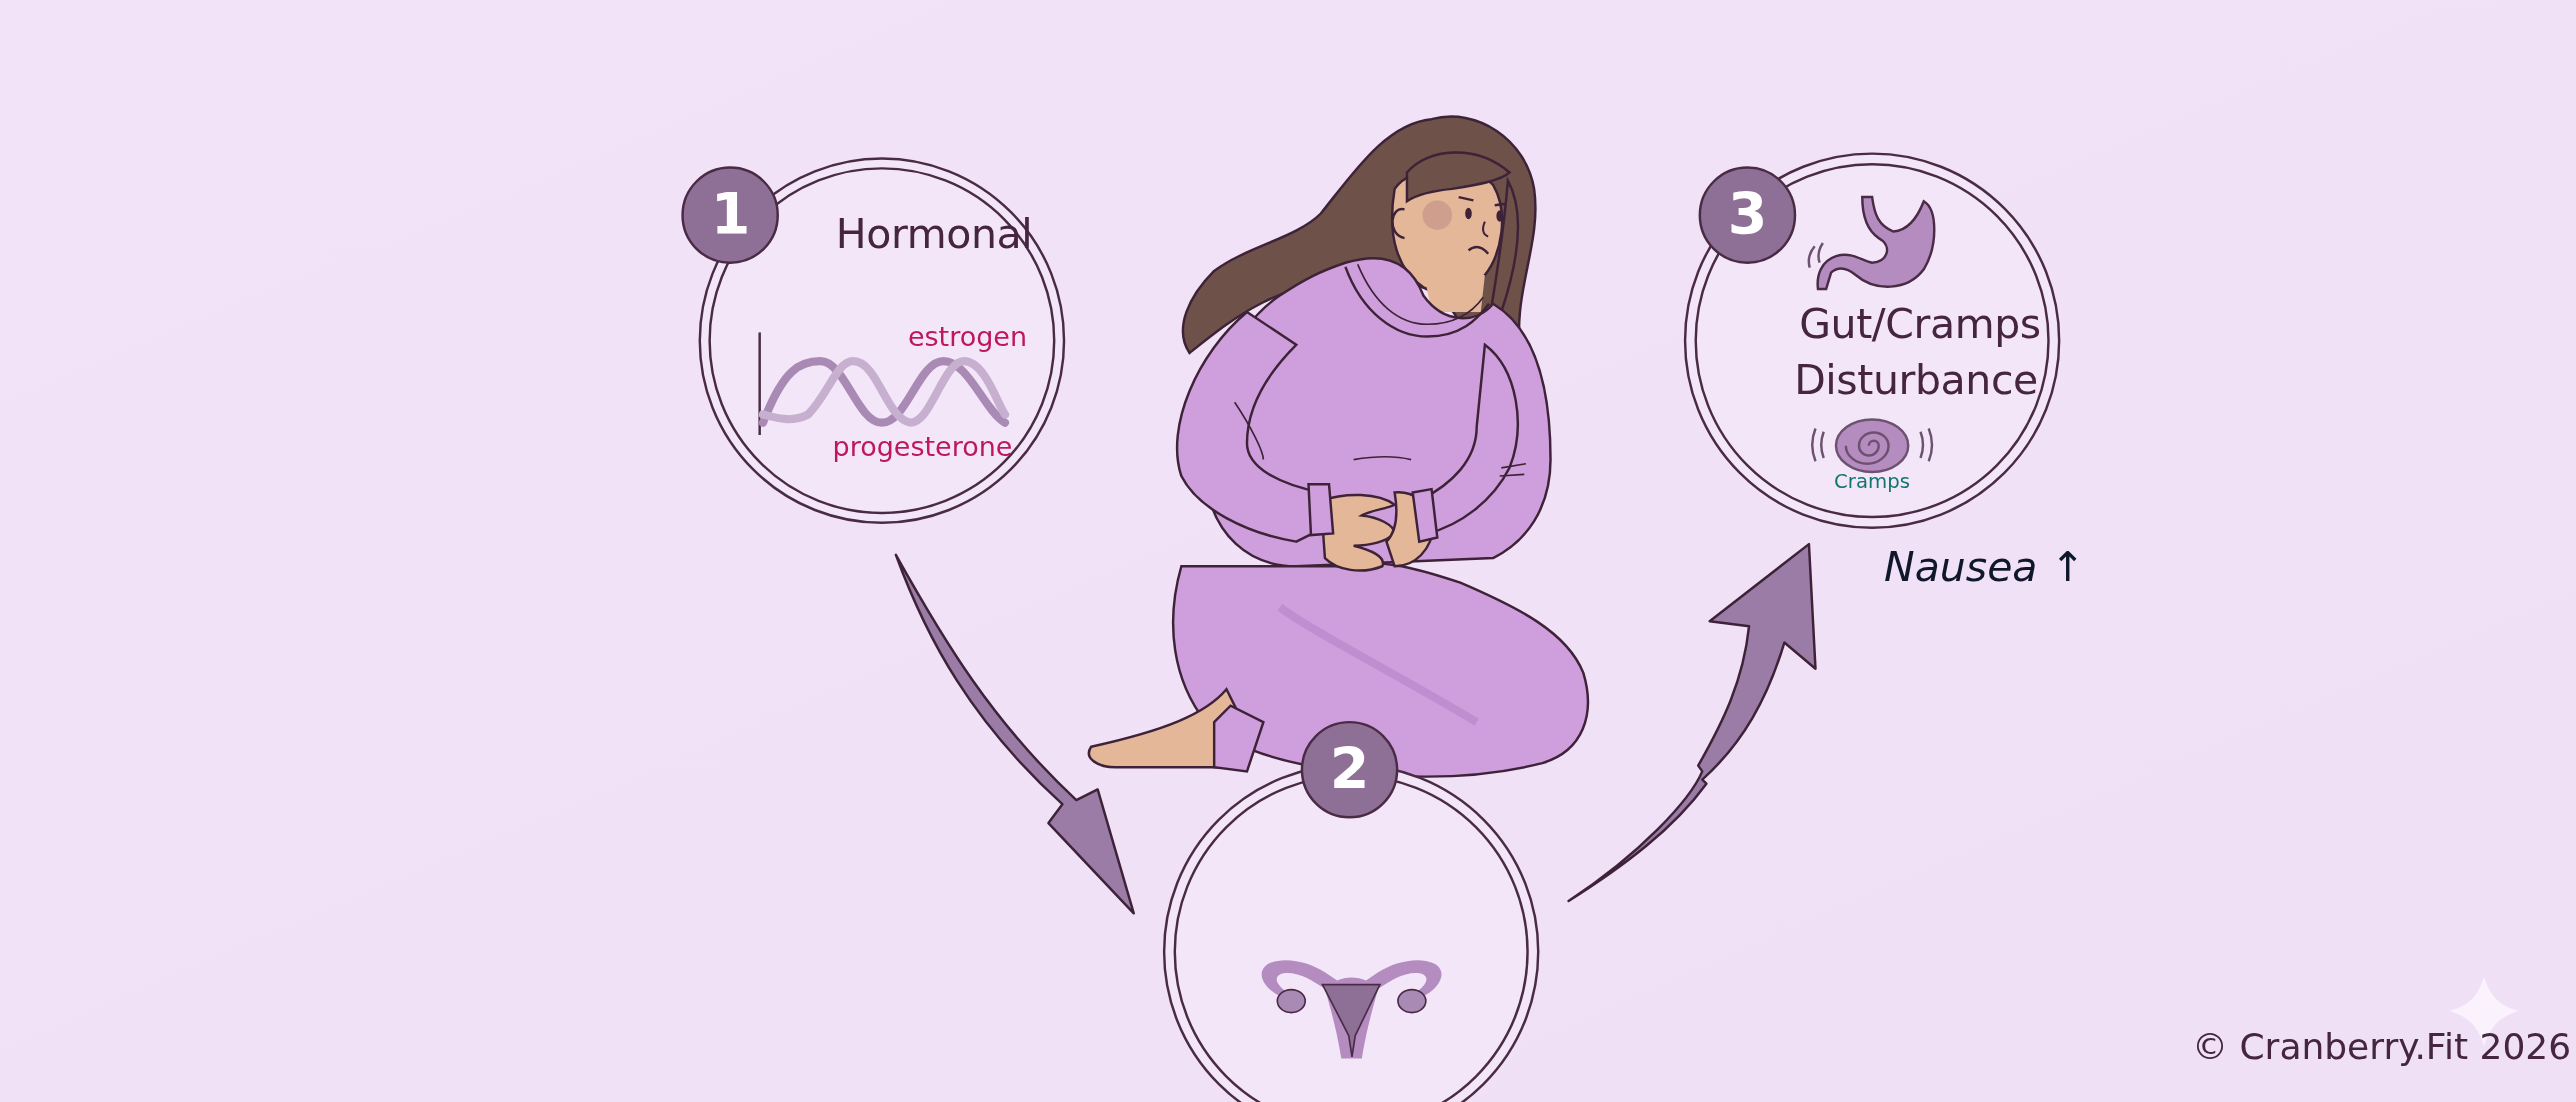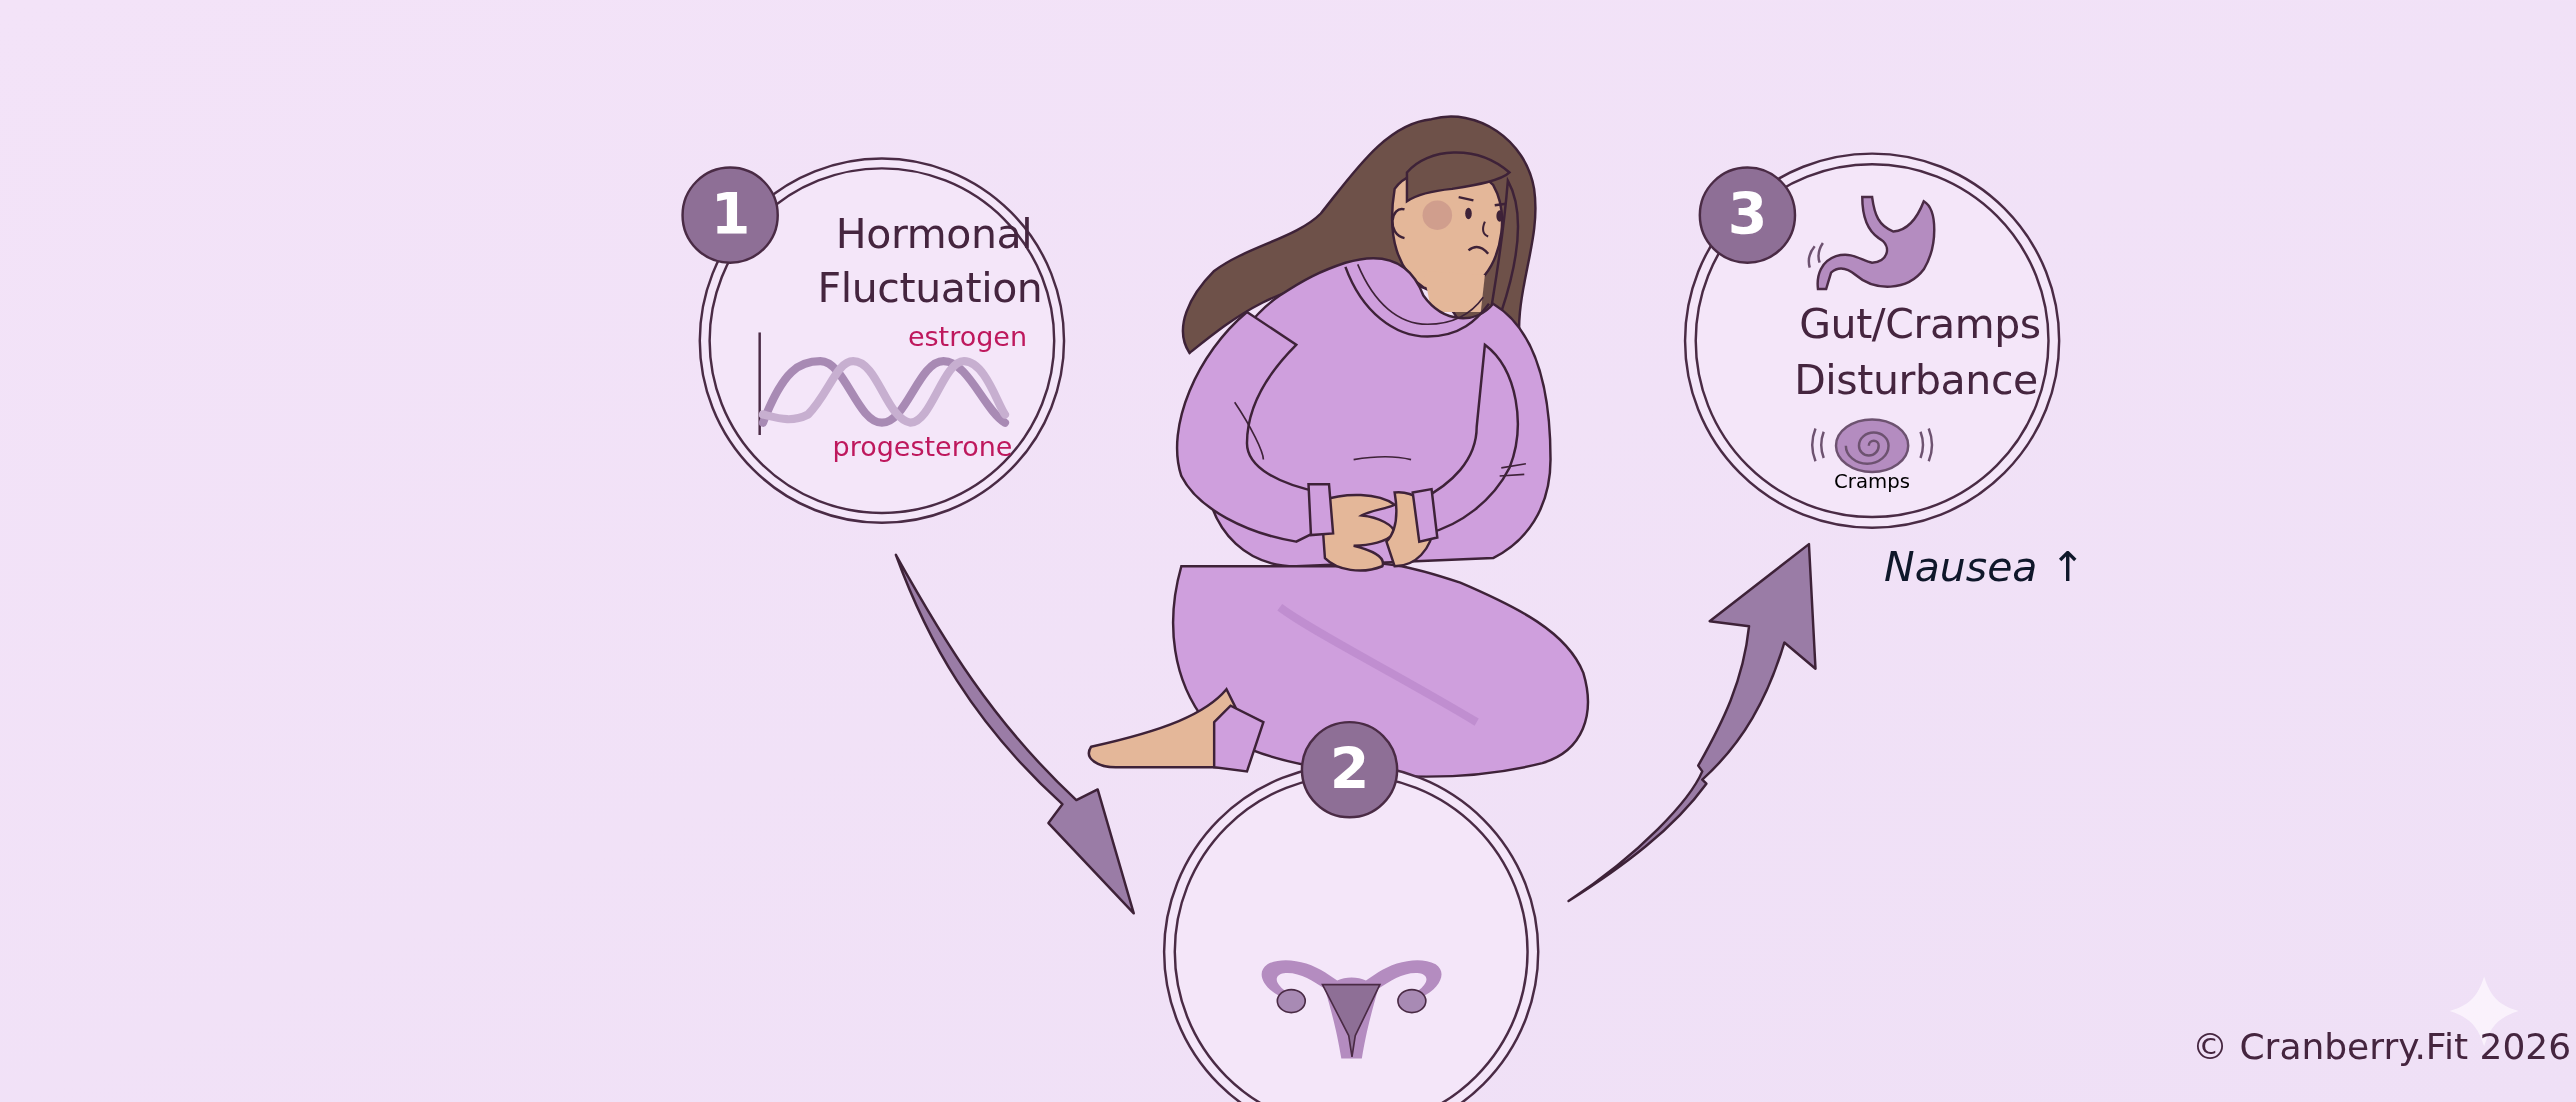--- a/index.html
+++ b/index.html
@@ -11,21 +11,21 @@
     }
     .stage { position: absolute; inset: 0; }
     svg.art { position: absolute; left: 0; top: 0; }
     .label {
       position: absolute; color: #45253f; text-align: center;
       font-family: "DejaVu Sans", sans-serif; line-height: 1.12;
       white-space: nowrap;
     }
     .title { font-size: 41px; font-weight: 500; letter-spacing: -0.4px; margin-left: 48px; }
     .sub { font-size: 27px; color: #be185d; }
-    .tiny { font-size: 19.7px; color: #000000; }
+    .tiny { font-size: 19.7px; color: #0f766e; }
     .badge-num {
       position: absolute; color: #ffffff; font-size: 57px; font-weight: 600;
       text-align: center; width: 95px; height: 95px; line-height: 95px;
       font-family: "DejaVu Sans", sans-serif;
     }
     .nausea { font-size: 41px; color: #0f172a; font-style: italic; }
     .copy { font-size: 36px; color: #45253f; }
   </style>
 </head>
 <body>
@@ -149,21 +149,20 @@
       <circle cx="1645" cy="938" r="58" fill="#8e6f96" stroke="#4a2b45" stroke-width="3"></circle>
     </g>
 
     <g>
       <path d="M3028,1190 C3036,1215 3046,1225 3070,1232 C3046,1240 3036,1250 3028,1275 C3020,1250 3010,1240 2986,1232 C3010,1225 3020,1215 3028,1190 Z" fill="#fbf4fd" opacity="0.9"></path>
     </g>
   </svg>
 
   <div class="badge-num" style="left:683px; top:167px;">1</div>
   <div class="label title" style="left:763px; top:212px; width:246px;">Hormonal</div>
-  <div class="label title" style="left:755px; top:266px; width:254px;">Fluctuation</div>
   <div class="label sub" style="left:902px; top:322px; width:131px;">estrogen</div>
   <div class="label sub" style="left:824px; top:432px; width:197px;">progesterone</div>
 
   <div class="badge-num" style="left:1700px; top:167px;">3</div>
   <div class="label title" style="left:1716px; top:302px; width:312px;">Gut/Cramps</div>
   <div class="label title" style="left:1716px; top:358px; width:304px;">Disturbance</div>
   <div class="label tiny" style="left:1823px; top:471px; width:98px;">Cramps</div>
 
   <div class="badge-num" style="left:1302px; top:722px;">2</div>
 

